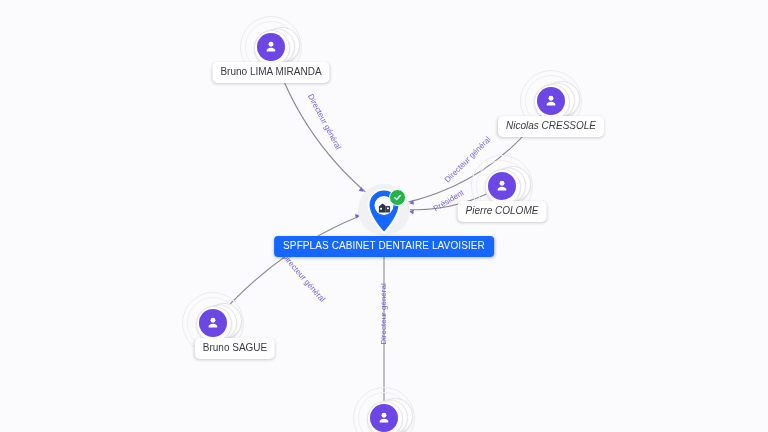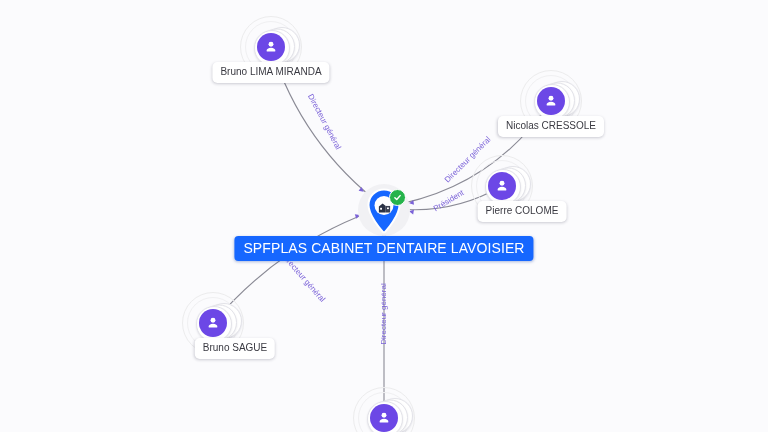--- a/index.html
+++ b/index.html
@@ -39,21 +39,21 @@
   .pill{
     position:absolute;transform:translate(-50%,0);
     background:#ffffff;color:#3a3a42;
     font-size:10px;line-height:1;
     padding:5px 8px 6px;border-radius:5px;
     white-space:nowrap;
     box-shadow:0 1px 3px rgba(30,30,60,.22);
   }
   .pill.primary{
     background:#1667ff;color:#ffffff;
-    font-size:14px;letter-spacing:.1px;
+    font-size:10px;letter-spacing:.1px;
     padding:5px 9px 6px;border-radius:4px;
     box-shadow:0 1px 3px rgba(20,60,160,.35);
   }
 
   
   #center-node{position:absolute;transform:translate(-50%,-50%);}
   .pin-halo{
     position:absolute;top:50%;left:50%;transform:translate(-50%,-52%);
     width:52px;height:52px;border-radius:50%;
     background:#f1f1f4;
@@ -173,22 +173,22 @@
           <svg viewBox="0 0 24 24" fill="#ffffff">
             <circle cx="12" cy="8" r="3.7"></circle>
             <path d="M12 13.2c-4 0-6.6 2.1-6.6 4.3 0 .9 1 1.3 2 1.3h9.2c1 0 2-.4 2-1.3 0-2.2-2.6-4.3-6.6-4.3z"></path>
           </svg>
         </div>
       </div>
     </div>
   </div>
 <div id="labels-layer">
     <div class="pill" style="left: 271px; top: 62px;">Bruno LIMA MIRANDA</div>
-    <div class="pill" style="left: 551px; top: 116px;">Nicolas CRESSOLE</div>
-    <div class="pill" style="left: 522px; top: 201px;">Pierre COLOME</div>
+    <div class="pill" style="left: 551px; top: 116px; font-style: italic;">Nicolas CRESSOLE</div>
+    <div class="pill" style="left: 502px; top: 201px; font-style: italic;">Pierre COLOME</div>
     <div class="pill" style="left: 213px; top: 338px; margin-left: 22px;">Bruno SAGUE</div>
   </div>
 <div id="edge-labels-layer">
     <div class="edge-label" style="left: 324px; top: 122px; transform: translate(-50%, -50%) rotate(62deg);">Directeur général</div>
     <div class="edge-label" style="left: 468px; top: 160px; transform: translate(-50%, -50%) rotate(-45deg);">Directeur général</div>
     <div class="edge-label" style="left: 449px; top: 201px; transform: translate(-50%, -50%) rotate(-31deg);">Président</div>
     <div class="edge-label" style="left: 303px; top: 278px; transform: translate(-50%, -50%) rotate(49deg);">Directeur général</div>
     <div class="edge-label" style="left: 384px; top: 314px; transform: translate(-50%, -50%) rotate(-90deg);">Directeur général</div>
   </div>
 

